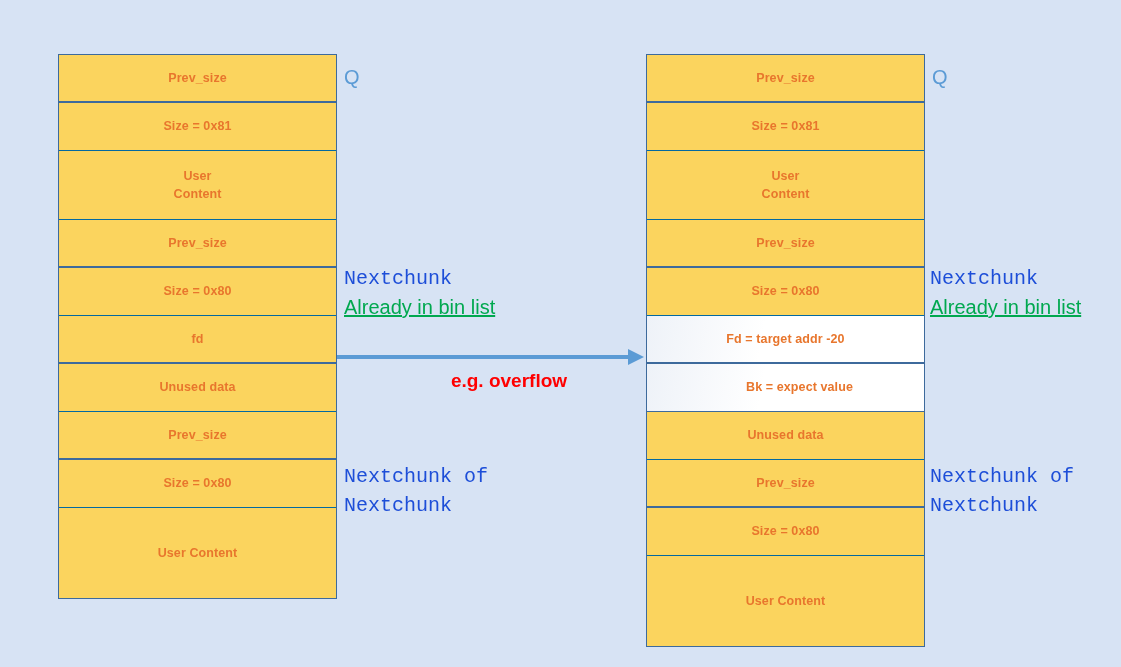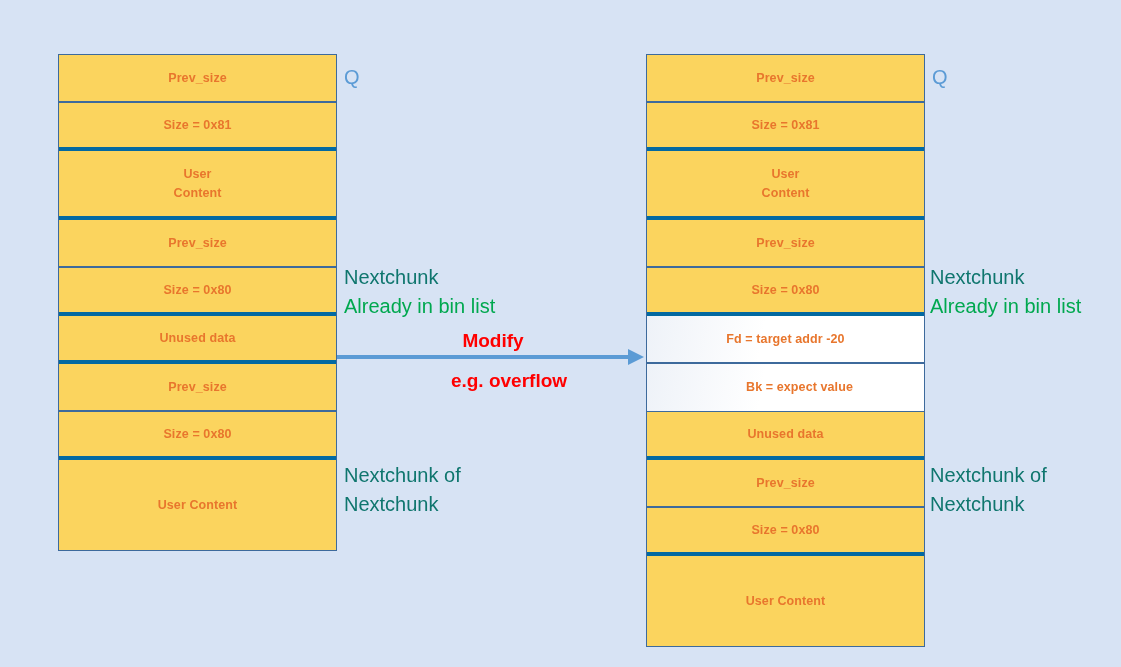--- a/index.html
+++ b/index.html
@@ -32,21 +32,21 @@
     box-sizing: border-box;
     background: #fbd45e;
   }
   .chunk-left  { left: 58px;  top: 54px; }
   .chunk-right { left: 646px; top: 54px; }
 
   .row {
     position: relative;
     box-sizing: border-box;
     background: #fbd45e;
-    border-bottom: 4px solid #0369a1;
+    border-bottom: 1px solid #0369a1;
     display: flex;
     align-items: center;
     justify-content: center;
     text-align: center;
     color: #e8762d;
     font-weight: bold;
     font-size: 12.5px;
     line-height: 1.45;
     letter-spacing: 0.1px;
   }
@@ -68,22 +68,22 @@
 
   .row-label { pointer-events: none; white-space: pre-line; }
 
   
   .annot {
     position: absolute;
     font-size: 20px;
     line-height: 1.45;
     white-space: nowrap;
   }
-  .annot-blue  { color: #0f766e; }
-  .annot-green { color: #00a84f; }
+  .annot-blue  { color: #1d4ed8; font-family: Liberation Mono, monospace; }
+  .annot-green { color: #00a84f; text-decoration: underline; }
 
   .q-mark {
     position: absolute;
     font-size: 20px;
     color: #5b9bd5;
     line-height: 1;
   }
   .q-left  { left: 344px; top: 67px; }
   .q-right { left: 932px; top: 67px; }
 
@@ -148,20 +148,23 @@
       <div class="row h-user2">
         <span class="row-label">User
 Content</span>
       </div>
       <div class="row h-small sep-strong">
         <span class="row-label">Prev_size</span>
       </div>
       <div class="row h-small">
         <span class="row-label">Size = 0x80</span>
       </div>
+      <div class="row h-small sep-strong">
+        <span class="row-label">fd</span>
+      </div>
       <div class="row h-small">
         <span class="row-label">Unused data</span>
       </div>
       <div class="row h-small sep-strong">
         <span class="row-label">Prev_size</span>
       </div>
       <div class="row h-small">
         <span class="row-label">Size = 0x80</span>
       </div>
       <div class="row h-usercontent">
@@ -174,21 +177,20 @@
   <div class="annot grp-next-left">
     <span class="annot-blue">Nextchunk</span>
     <span class="line2 annot-green">Already in bin list</span>
   </div>
 
   <div class="annot grp-nn-left">
     <span class="annot-blue">Nextchunk of</span>
     <span class="line2 annot-blue">Nextchunk</span>
   </div>
 
-  <div class="arrow-text arrow-text-top">Modify</div>
 
   <div class="arrow-wrap">
     <div class="arrow-shaft"></div>
     <div class="arrow-head"></div>
   </div>
 
   <div class="arrow-text arrow-text-bottom">e.g. overflow</div>
 
   <div class="chunk chunk-right">
       <div class="row h-small sep-strong">

